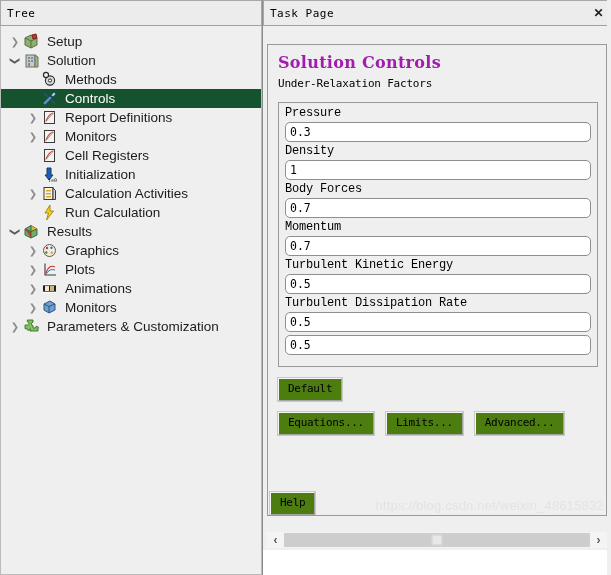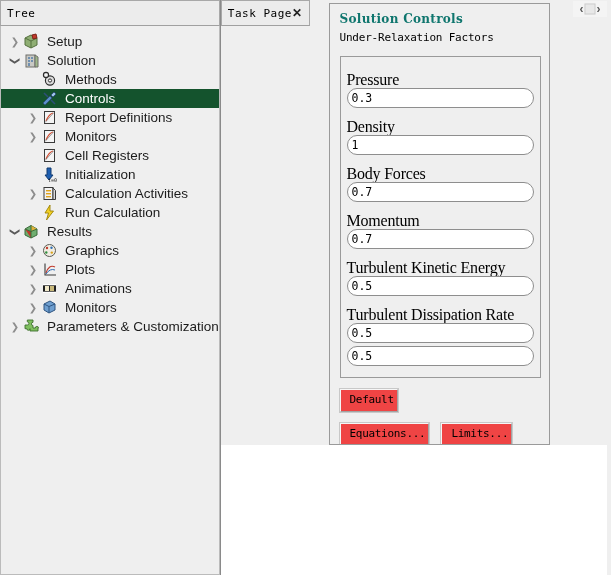--- a/index.html
+++ b/index.html
@@ -103,24 +103,24 @@
   .tree-row .lbl { line-height: 17px; }
 
   
   .lvl0 { padding-left: 6px; }
   .lvl1 { padding-left: 24px; }
   .tree-row.selected.lvl1 { padding-left: 24px; }
 
   
   .task-panel {
     flex: 1 1 auto;
-    height: 445px;
+    height: 550px;
     box-sizing: border-box;
     display: flex;
-    flex-direction: row;
+    flex-direction: column;
     background: #efefef;
     gap: 15px;
   }
   .task-body {
     flex: 1 1 auto;
     margin: 3px 4px 0 4px;
     border: 1px solid #9a9a9a;
     background: #efefef;
     position: relative;
     overflow: hidden;
@@ -128,75 +128,74 @@
     flex-direction: column;
   }
   .task-inner {
     padding: 8px 8px 0 10px;
     flex: 1 1 auto;
     position: relative;
   }
   .sc-title {
     font-family: "DejaVu Serif", serif;
     font-weight: bold;
-    font-size: 12px;
+    font-size: 16px;
     letter-spacing: 0.3px;
     margin: 0 0 5px 0;
-    color: #0f766e;
+    color: #a21caf;
   }
   .sc-sub {
     font-family: "DejaVu Sans Mono", monospace;
     font-size: 11px;
     color: #000;
     margin-bottom: 12px;
     letter-spacing: -0.2px;
   }
   .group-box {
     border: 1px solid #9a9a9a;
     background: #efefef;
     padding: 4px 6px 8px 6px;
     box-sizing: border-box;
   }
   .field { margin-bottom: 3px; }
   .field-label {
-    font-family: Liberation Serif, serif;
-    font-size: 16px;
+    font-family: Liberation Mono, monospace;
+    font-size: 12px;
     letter-spacing: -0.2px;
     color: #000;
     margin-bottom: 2px;
     line-height: 13px;
-    margin-top: 12px;
   }
   .field-input {
     width: 100%;
     box-sizing: border-box;
     height: 20px;
     background: #ffffff;
     border: 1px solid #8e8e8e;
     font-family: "DejaVu Sans Mono", monospace;
     font-size: 11.5px;
     color: #000;
     padding: 0 4px;
     line-height: 18px;
     outline: none;
-    border-radius: 10px;
+    border-radius: 5px;
   }
 
   .btn-row { margin-top: 11px; }
   .btn {
     font-family: "DejaVu Sans Mono", monospace;
     font-size: 11px;
     letter-spacing: -0.3px;
-    background: #ef4444;
+    background: #4d7c0f;
     border-top: 1px solid #f6f6f6;
     border-left: 1px solid #f6f6f6;
     border-right: 1px solid #a3a3a3;
     border-bottom: 1px solid #a3a3a3;
     box-shadow: 0 0 0 1px #c8c8c8;
-    padding: 4px 3px 5px 9px;
+    padding: 4px 9px 5px 9px;
     color: #000;
     cursor: default;
     margin-right: 12px;
     display: inline-block;
     line-height: 12px;
   }
   .help-wrap {
     position: absolute;
     left: 2px;
     bottom: 0;

